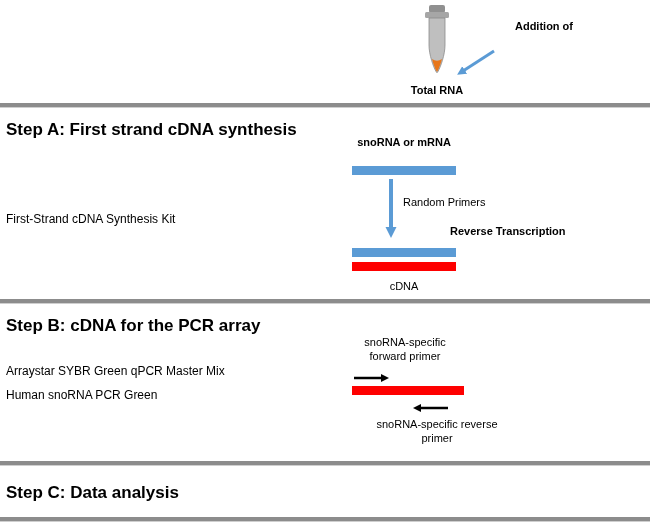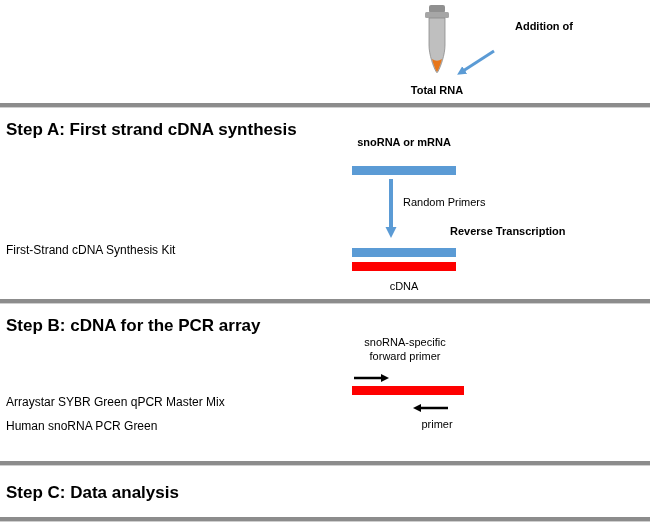--- a/index.html
+++ b/index.html
@@ -8,21 +8,21 @@
     --accent_blue:#5B9BD5;
     --bar_red:#FE0000;
     --divider_gray:#8C8C8C;
     --tube_gray:#BFBFBF;
     --tube_tip_orange:#E8761A;
   }
   .canvas{position:relative;width:650px;height:526px;background:#fff;overflow:hidden;}
   .abs{position:absolute;}
   .divider{position:absolute;left:0;width:650px;height:4px;background:var(--divider_gray);border-bottom:1px solid #cfcfcf;}
   .heading{position:absolute;font-size:17px;font-weight:700;white-space:nowrap;}
-  .side{position:absolute;font-size:12px;white-space:nowrap;margin-top:31px;}
+  .side{position:absolute;font-size:12px;white-space:nowrap;}
   .lbl{position:absolute;font-size:11px;line-height:1.25;}
   .b{font-weight:700;}
   .ctr{text-align:center;}
   .bar{position:absolute;height:9px;}
   .bar-blue{background:var(--accent_blue);}
   .bar-red{background:var(--bar_red);}
   .blue-stroke{stroke:var(--accent_blue);}
   .black-stroke{stroke:#000;}
   .mk-blue{fill:var(--accent_blue);}
   .mk-black{fill:#000;}
@@ -108,20 +108,21 @@
   <svg class="abs" style="left:410px;top:402px" width="40" height="12" viewBox="0 0 40 12">
     <defs>
       <marker id="mk-rv" markerUnits="userSpaceOnUse" markerWidth="9" markerHeight="9" refX="1" refY="4" orient="auto">
           <path d="M0,0 L8,4 L0,8 Z" class="mk-black"></path>
         </marker>
     </defs>
     <line x1="38" y1="6" x2="10" y2="6" stroke-width="2.5" class="black-stroke" marker-end="url(#mk-rv)"></line>
   </svg>
 
   <div class="lbl ctr" style="left:373px;top:418px;width:128px">
+    <div>snoRNA-specific reverse</div>
     <div>primer</div>
   </div>
 
   <div class="divider" style="top:461px"></div>
 
   <div class="heading" style="left:6px;top:483px">Step C: Data analysis</div>
 
   <div class="divider" style="top:517px"></div>
 
 </div>

